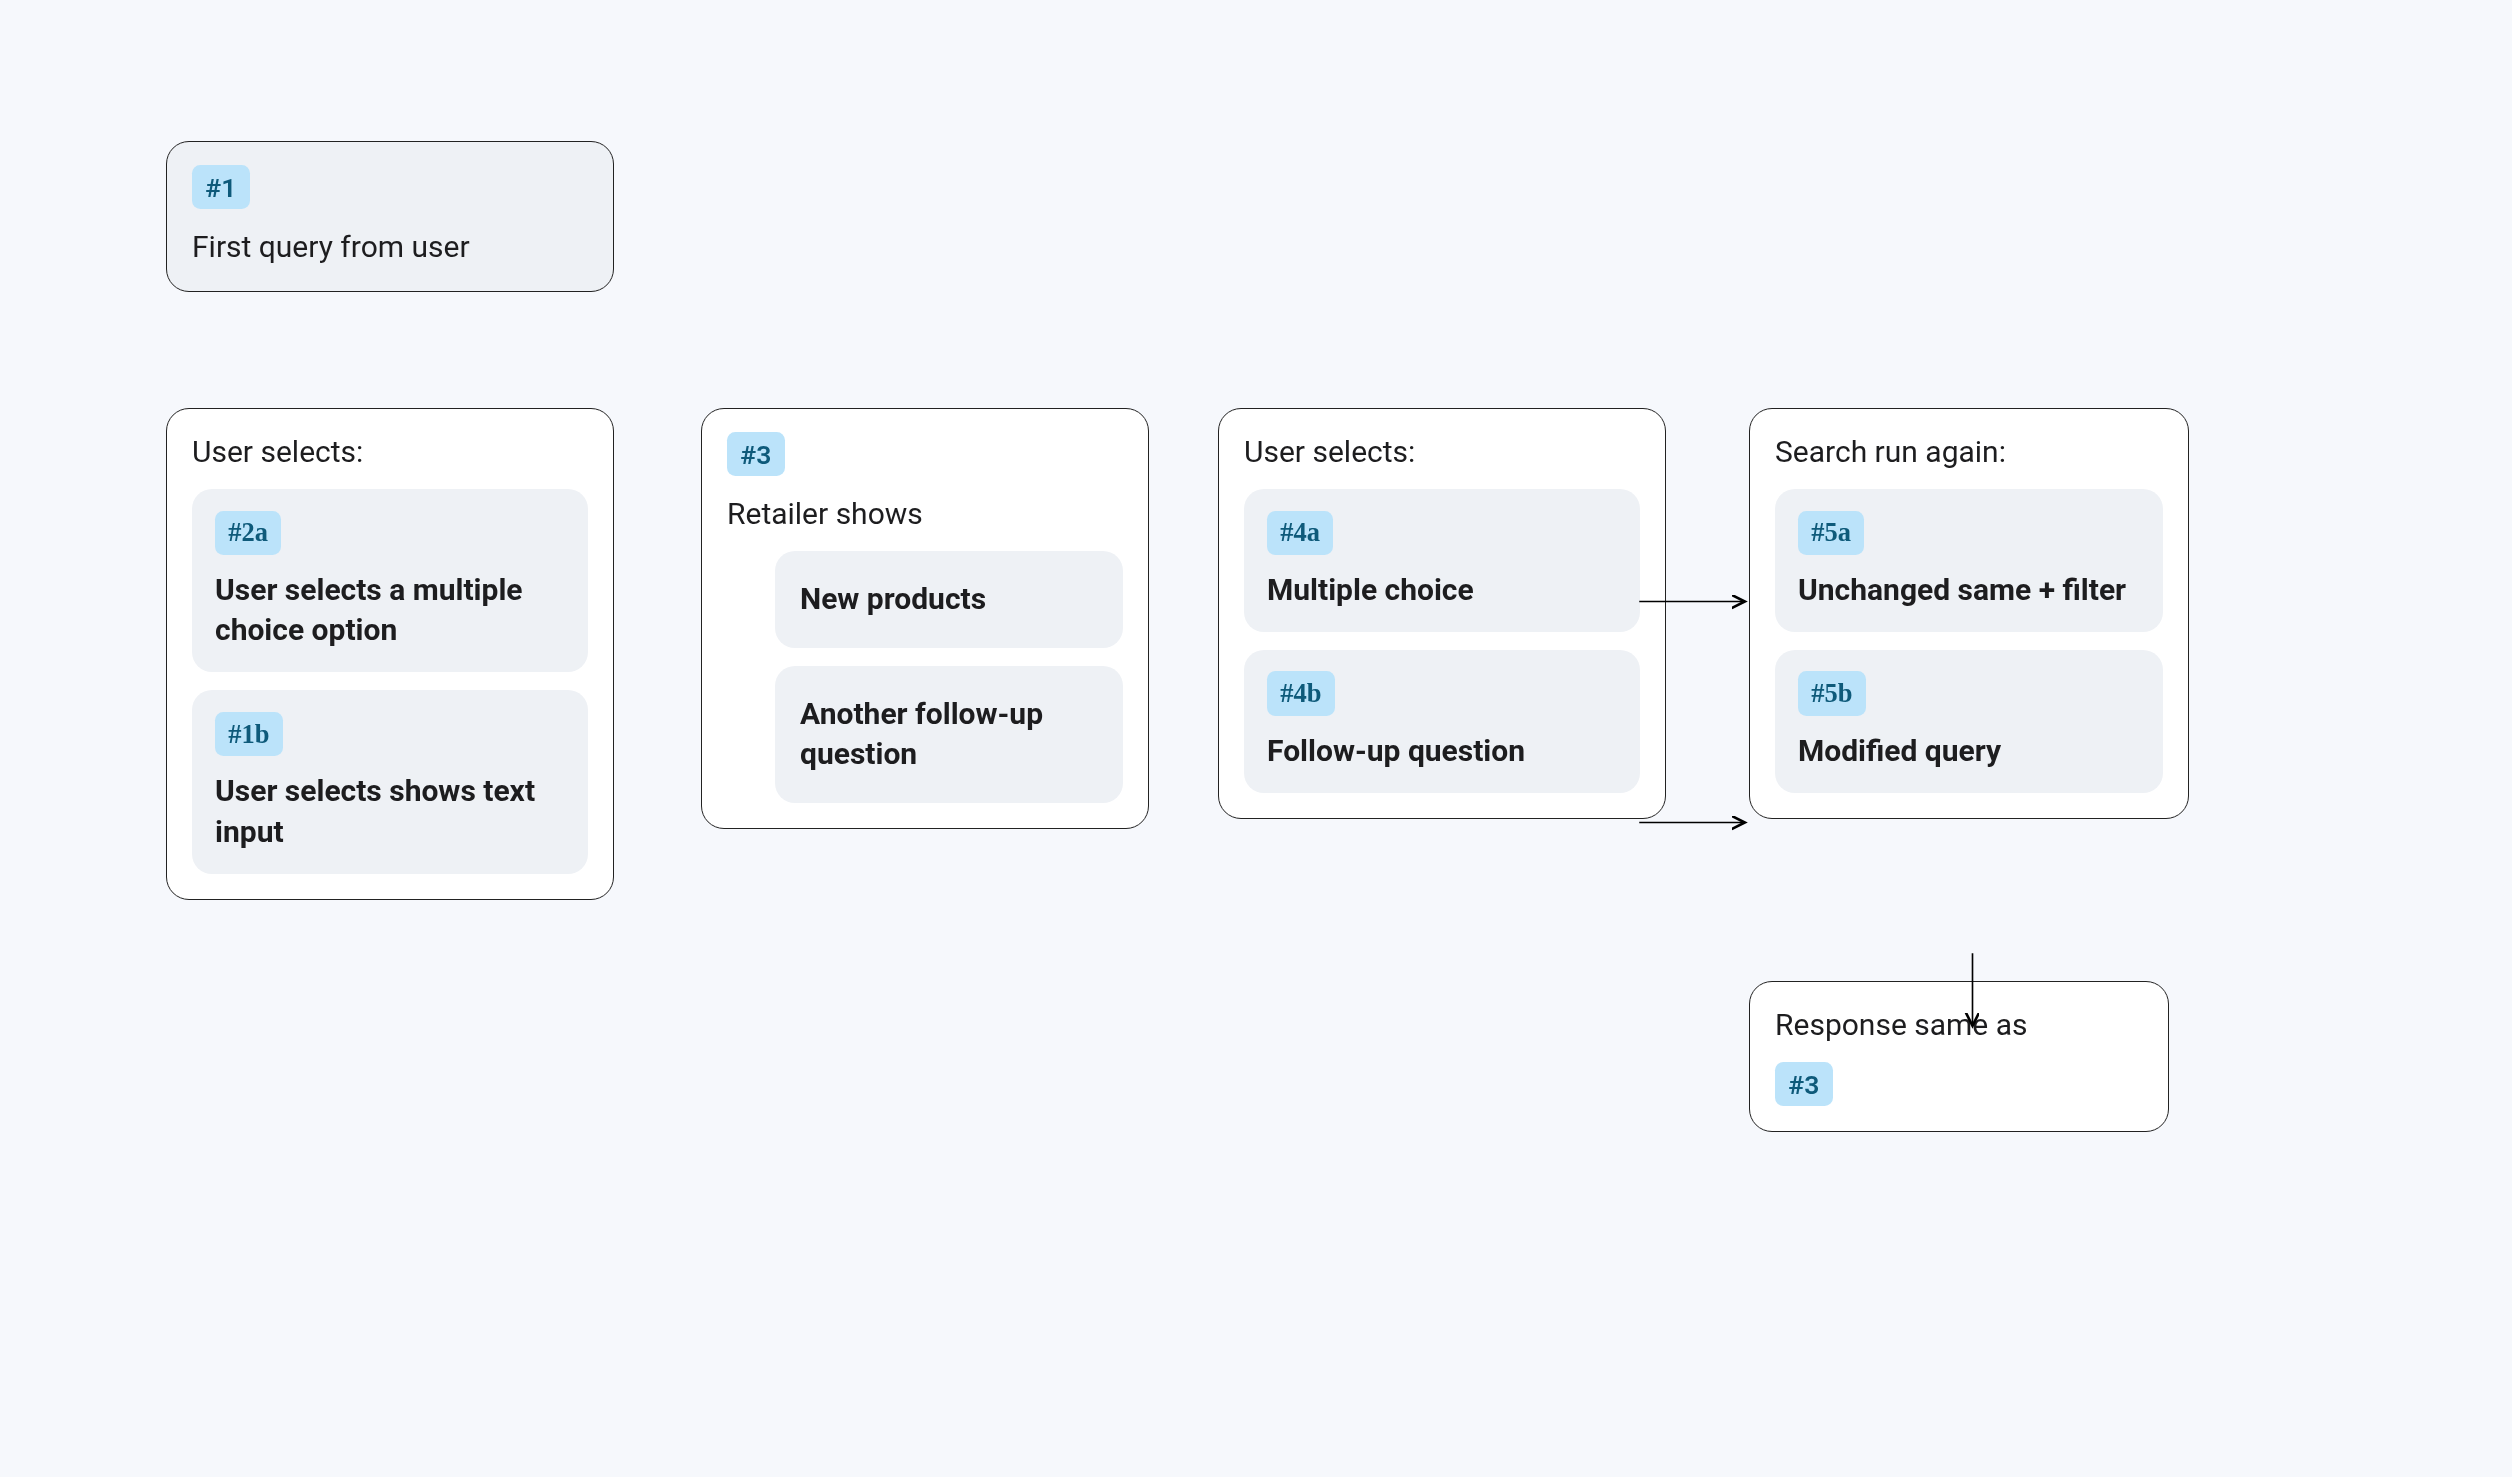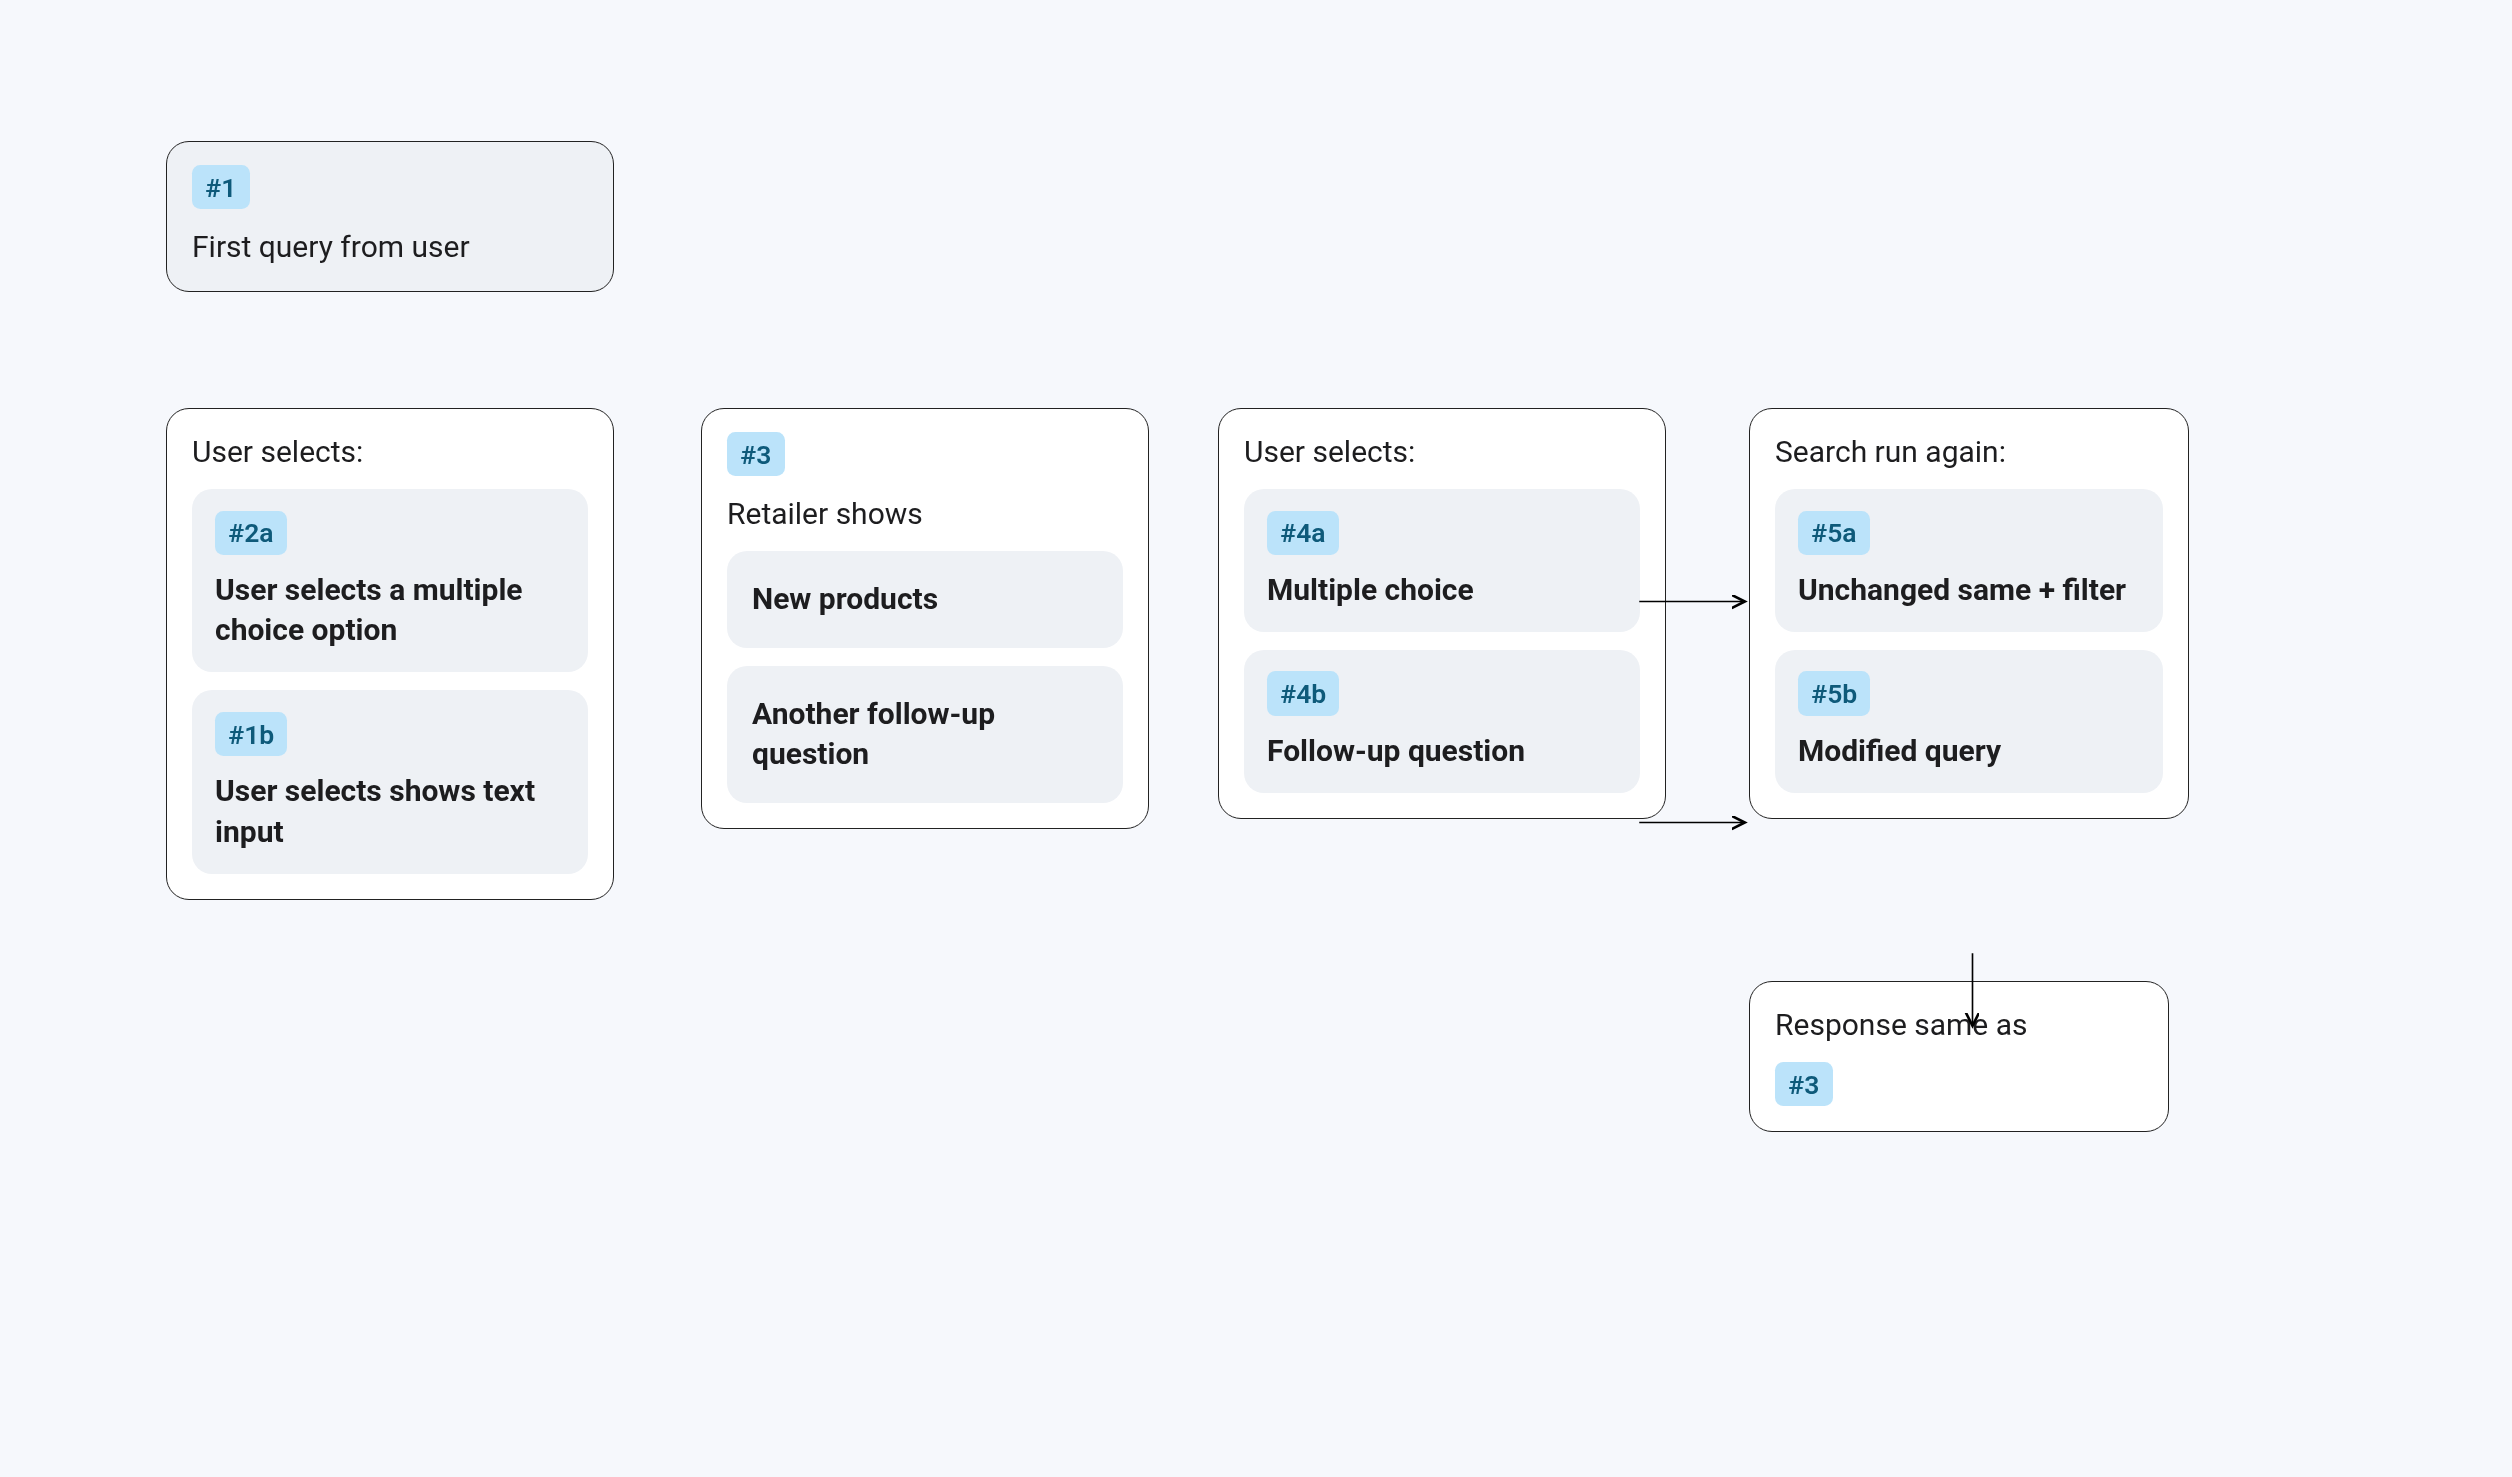--- a/index.html
+++ b/index.html
@@ -45,23 +45,25 @@
       font-weight: 400;
     }
     .subbox {
       background: #eef1f5;
       border-radius: 20px;
       padding: 21.6px 23px;
       margin-top: 18px;
     }
     .subbox.no-badge {
       padding: 28px 25px;
+      margin-left: 48px;
     }
     .subbox .badge {
       margin-bottom: 15px;
+      font-family: Liberation Serif, serif;
     }
     .subbox-text {
       font-size: 30px;
       color: #1d1d1f;
       line-height: 1.35;
       font-weight: 700;
     }
     svg.connector {
       position: absolute;
       overflow: visible;

